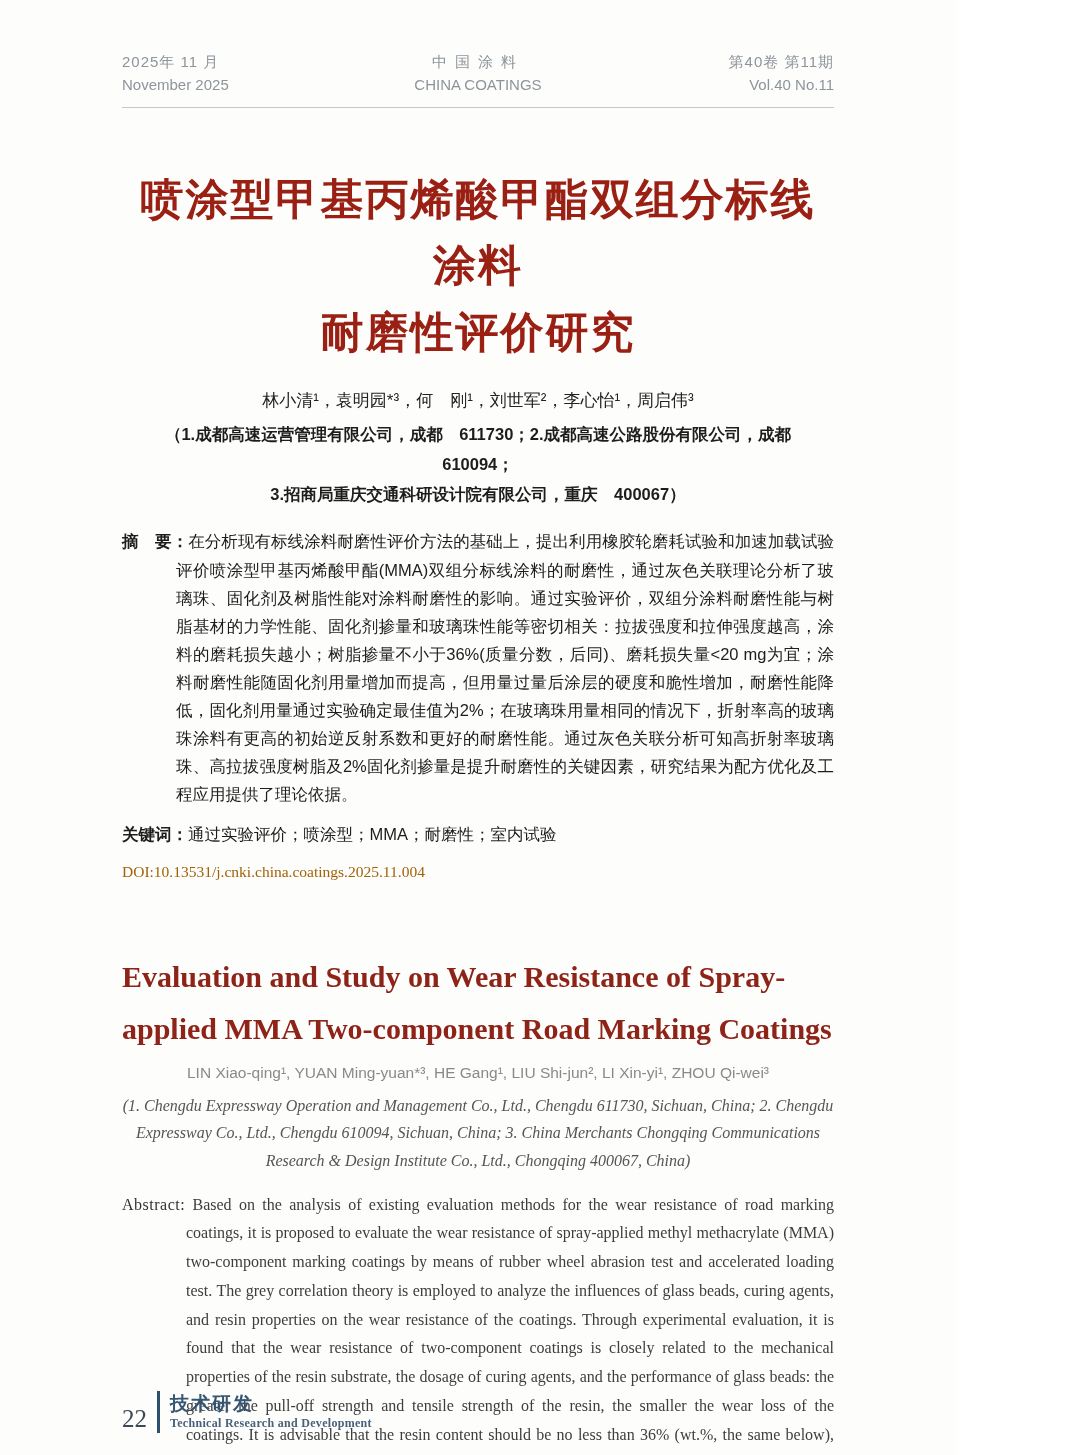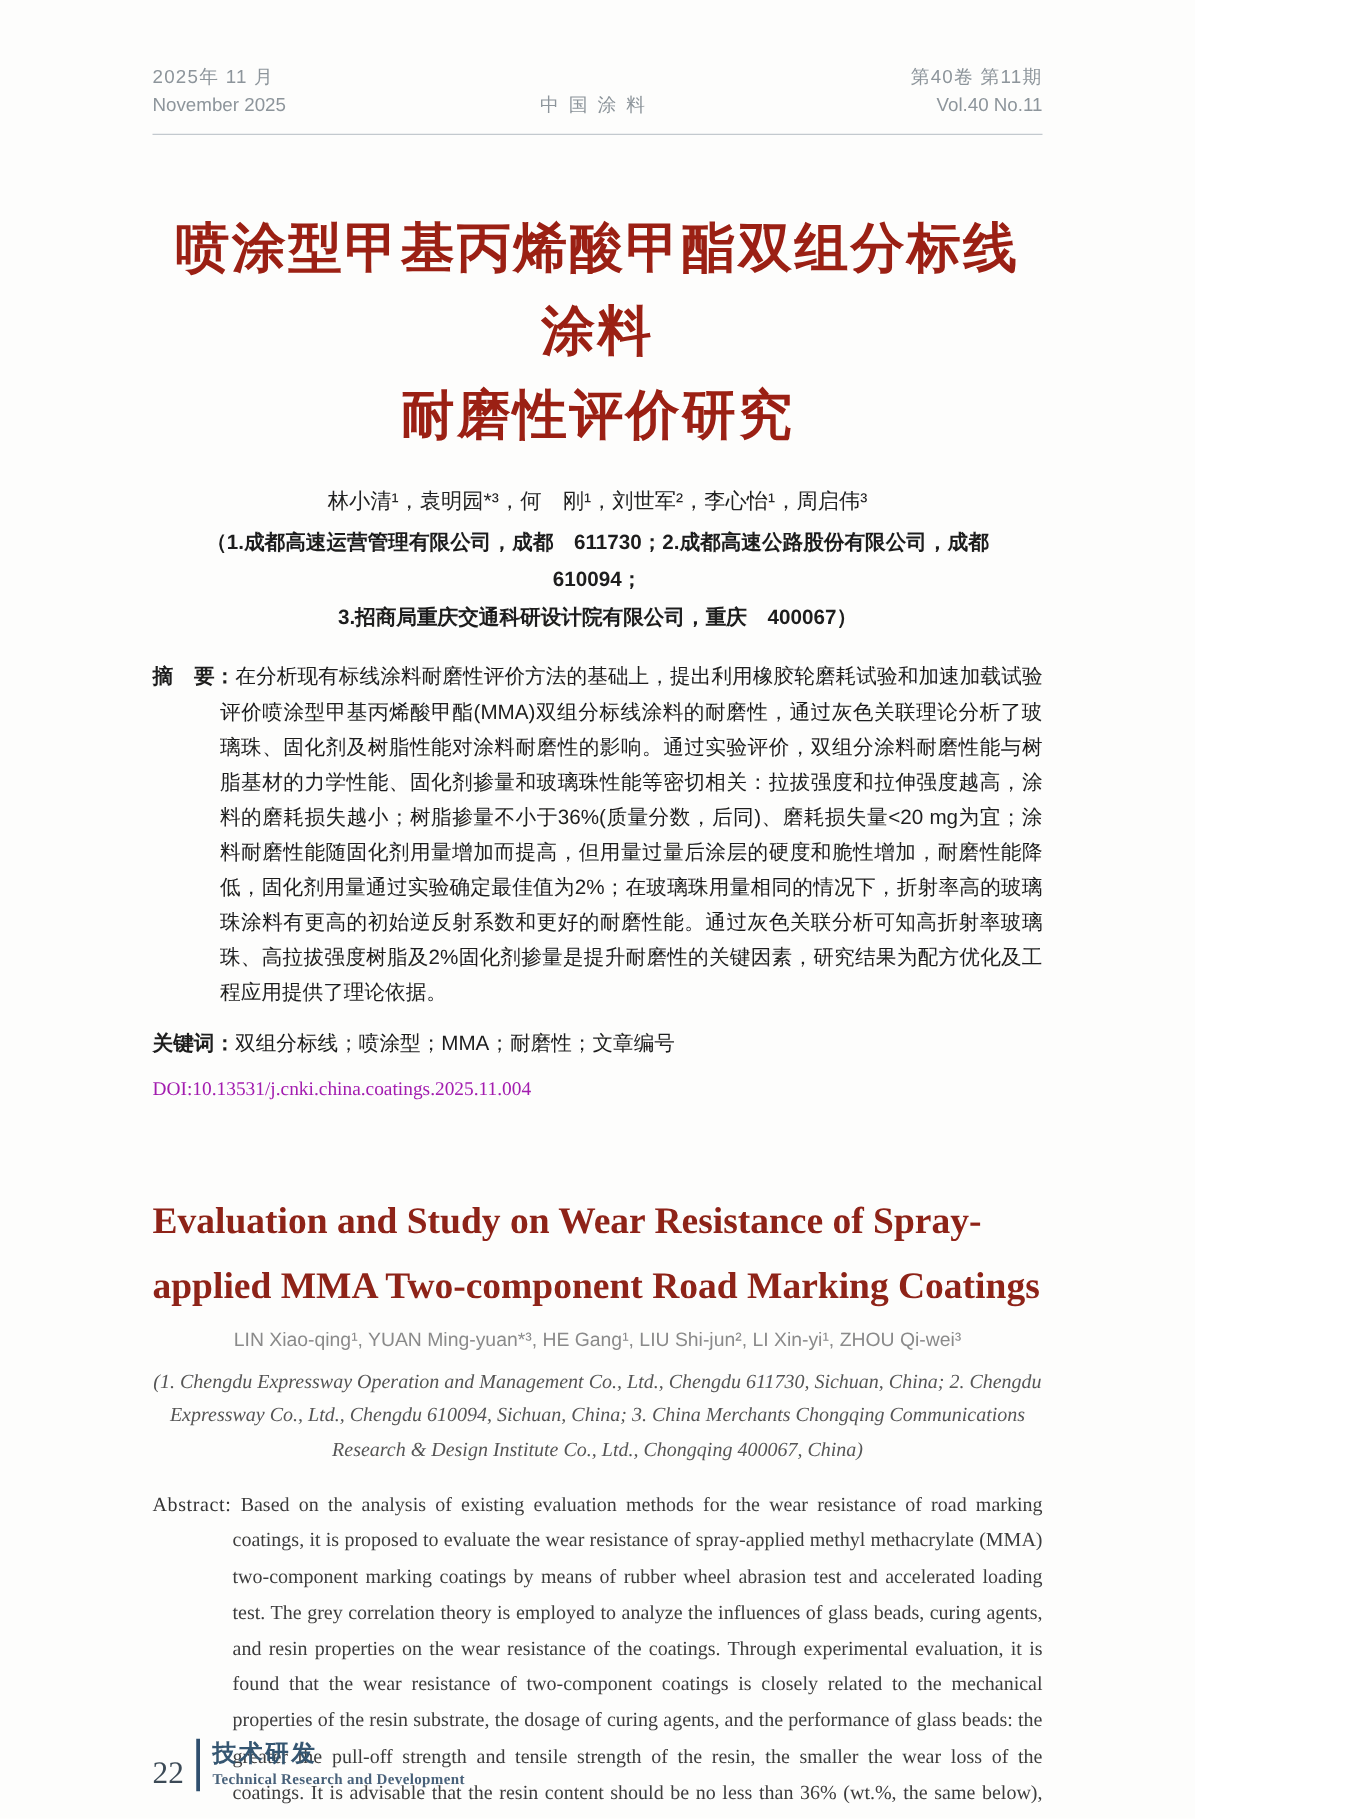--- a/index.html
+++ b/index.html
@@ -79,21 +79,21 @@
     font-size: 16px;
   }
   .class-row .item1 { width: 44%; }
   .class-row .item2 { width: 24%; }
   .class-row .item3 { width: 32%; text-align: right; }
   .class-row .lbl { font-weight: bold; }
   .doi-line {
     margin-top: 2px;
     font-family: "Liberation Serif", serif;
     font-size: 15.5px;
-    color: #a21caf;
+    color: #a16207;
   }
 
   
   .title-en {
     margin-top: 70px;
     text-align: left;
     font-family: "Liberation Serif", serif;
     font-weight: bold;
     font-size: 30px;
     line-height: 1.75;
@@ -168,41 +168,42 @@
 <div class="page">
   <div class="content">
 
     <div class="jheader">
       <div class="col">
         <div class="cn">2025年 11 月</div>
         <div>November 2025</div>
       </div>
       <div class="col center">
         <div class="cn">中国涂料</div>
+        <div>CHINA COATINGS</div>
       </div>
       <div class="col right">
         <div class="cn">第40卷 第11期</div>
         <div>Vol.40  No.11</div>
       </div>
     </div>
 
     <div class="title-cn">
       <div>喷涂型甲基丙烯酸甲酯双组分标线涂料</div>
       <div>耐磨性评价研究</div>
     </div>
 
     <div class="authors-cn">林小清¹，袁明园*³，何　刚¹，刘世军²，李心怡¹，周启伟³</div>
     <div class="affil-cn">
       <div>（1.成都高速运营管理有限公司，成都　611730；2.成都高速公路股份有限公司，成都　610094；</div>
       <div>3.招商局重庆交通科研设计院有限公司，重庆　400067）</div>
     </div>
 
     <p class="abstract-cn"><span class="lbl">摘　要：</span><span>在分析现有标线涂料耐磨性评价方法的基础上，提出利用橡胶轮磨耗试验和加速加载试验评价喷涂型甲基丙烯酸甲酯(MMA)双组分标线涂料的耐磨性，通过灰色关联理论分析了玻璃珠、固化剂及树脂性能对涂料耐磨性的影响。通过实验评价，双组分涂料耐磨性能与树脂基材的力学性能、固化剂掺量和玻璃珠性能等密切相关：拉拔强度和拉伸强度越高，涂料的磨耗损失越小；树脂掺量不小于36%(质量分数，后同)、磨耗损失量&lt;20 mg为宜；涂料耐磨性能随固化剂用量增加而提高，但用量过量后涂层的硬度和脆性增加，耐磨性能降低，固化剂用量通过实验确定最佳值为2%；在玻璃珠用量相同的情况下，折射率高的玻璃珠涂料有更高的初始逆反射系数和更好的耐磨性能。通过灰色关联分析可知高折射率玻璃珠、高拉拔强度树脂及2%固化剂掺量是提升耐磨性的关键因素，研究结果为配方优化及工程应用提供了理论依据。</span></p>
 
-    <p class="keywords-cn"><span class="lbl">关键词：</span><span>双组分标线；喷涂型；MMA；耐磨性；文章编号</span></p>
+    <p class="keywords-cn"><span class="lbl">关键词：</span><span>通过实验评价；喷涂型；MMA；耐磨性；室内试验</span></p>
 
 
     <div class="doi-line">DOI:10.13531/j.cnki.china.coatings.2025.11.004</div>
 
     <div class="title-en">Evaluation and Study on Wear Resistance of Spray-applied MMA Two-component Road Marking Coatings</div>
 
     <div class="authors-en">LIN Xiao-qing¹, YUAN Ming-yuan*³, HE Gang¹, LIU Shi-jun², LI Xin-yi¹, ZHOU Qi-wei³</div>
     <div class="affil-en">(1. Chengdu Expressway Operation and Management Co., Ltd., Chengdu 611730, Sichuan, China; 2. Chengdu Expressway Co., Ltd., Chengdu 610094, Sichuan, China; 3. China Merchants Chongqing Communications Research &amp; Design Institute Co., Ltd., Chongqing 400067, China)</div>
 
     <p class="abstract-en"><span class="lbl">Abstract:</span> <span>Based on the analysis of existing evaluation methods for the wear resistance of road marking coatings, it is proposed to evaluate the wear resistance of spray-applied methyl methacrylate (MMA) two-component marking coatings by means of rubber wheel abrasion test and accelerated loading test. The grey correlation theory is employed to analyze the influences of glass beads, curing agents, and resin properties on the wear resistance of the coatings. Through experimental evaluation, it is found that the wear resistance of two-component coatings is closely related to the mechanical properties of the resin substrate, the dosage of curing agents, and the performance of glass beads: the greater the pull-off strength and tensile strength of the resin, the smaller the wear loss of the coatings. It is advisable that the resin content should be no less than 36% (wt.%, the same below), and the wear loss should not exceed 20 mg. Increasing the dosage of the curing agent can improve the wear resistance of the coatings, but excessive use will increase the hardness and brittleness of the coatings, thereby reducing the wear resistance. Through experiments, the optimal dosage of the curing agent is determined to be 2%. When the dosage of glass beads is the same, coatings with glass beads of higher refractive index exhibit higher initial retroreflective coefficients and better wear resistance. Grey correlation analysis shows that high-refractive-index glass beads, resins with high pull-off strength, and a 2% curing agent dosage are key factors for enhancing wear resistance. The research results provide a theoretical basis for formula optimization and engineering applications.</span></p>

